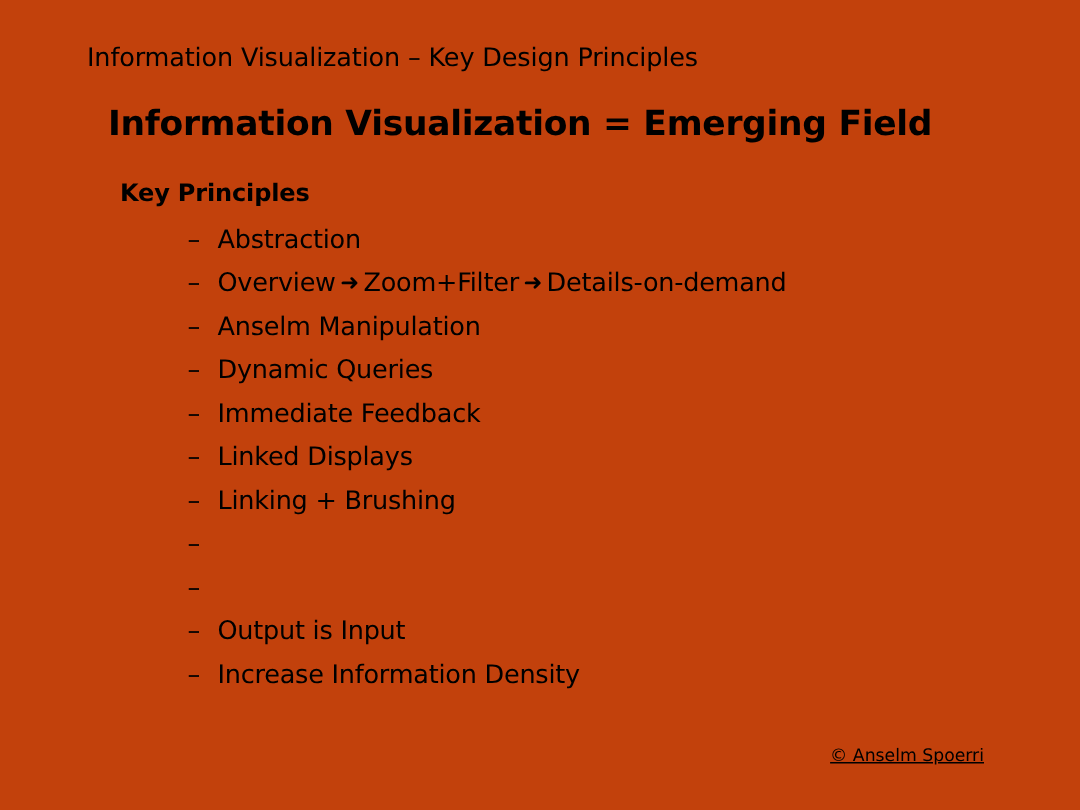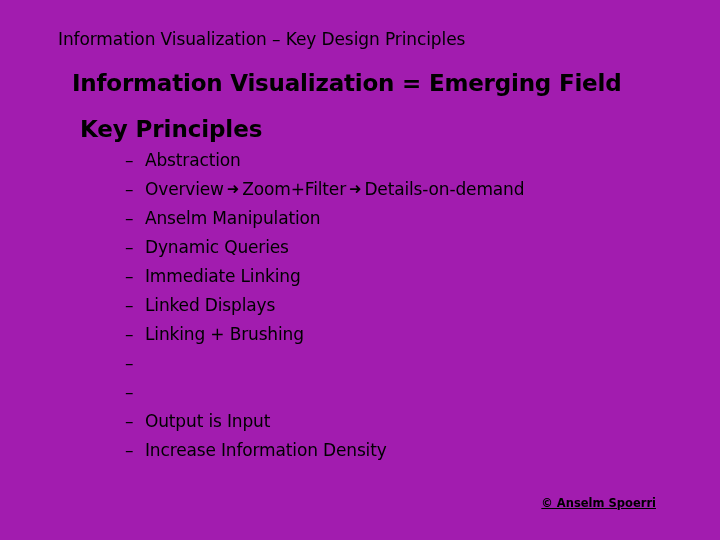--- a/index.html
+++ b/index.html
@@ -8,21 +8,21 @@
     background: #ffffff;
   }
   body {
     font-family: "DejaVu Sans", sans-serif;
     color: #000000;
   }
   #slide {
     position: relative;
     width: 720px;
     height: 540px;
-    background: #a21caf;
+    background: #c2410c;
     overflow: hidden;
   }
 
   
   #header {
     position: absolute;
     left: 58px;
     top: 28px;
     font-size: 17px;
     font-weight: 400;
@@ -46,21 +46,21 @@
   }
 
   
   #body-block {
     position: absolute;
     left: 80px;
     top: 117px;
     width: 600px;
   }
   #section-heading {
-    font-size: 23px;
+    font-size: 16px;
     font-weight: 700;
     line-height: 24px;
     letter-spacing: -0.1px;
     margin: 0 0 5px 0;
     white-space: nowrap;
   }
   #principles-list {
     list-style: none;
     margin: 0;
     padding: 0;
@@ -91,21 +91,21 @@
     position: relative;
     top: -1px;
   }
 
   
   #footer {
     position: absolute;
     right: 64px;
     top: 496px;
     font-size: 11.5px;
-    font-weight: 700;
+    font-weight: 400;
     text-decoration: underline;
     letter-spacing: 0px;
     white-space: nowrap;
     line-height: 14px;
   }
 </style>
 </head>
 <body>
 
 <div id="slide">
@@ -139,21 +139,21 @@
         <span class="principle-text">Anselm Manipulation</span>
       </li>
 
       <li class="principle-item">
         <span class="bullet-dash">–</span>
         <span class="principle-text">Dynamic Queries</span>
       </li>
 
       <li class="principle-item">
         <span class="bullet-dash">–</span>
-        <span class="principle-text">Immediate Linking</span>
+        <span class="principle-text">Immediate Feedback</span>
       </li>
 
       <li class="principle-item">
         <span class="bullet-dash">–</span>
         <span class="principle-text">Linked Displays</span>
       </li>
 
       <li class="principle-item">
         <span class="bullet-dash">–</span>
         <span class="principle-text">Linking + Brushing</span>

